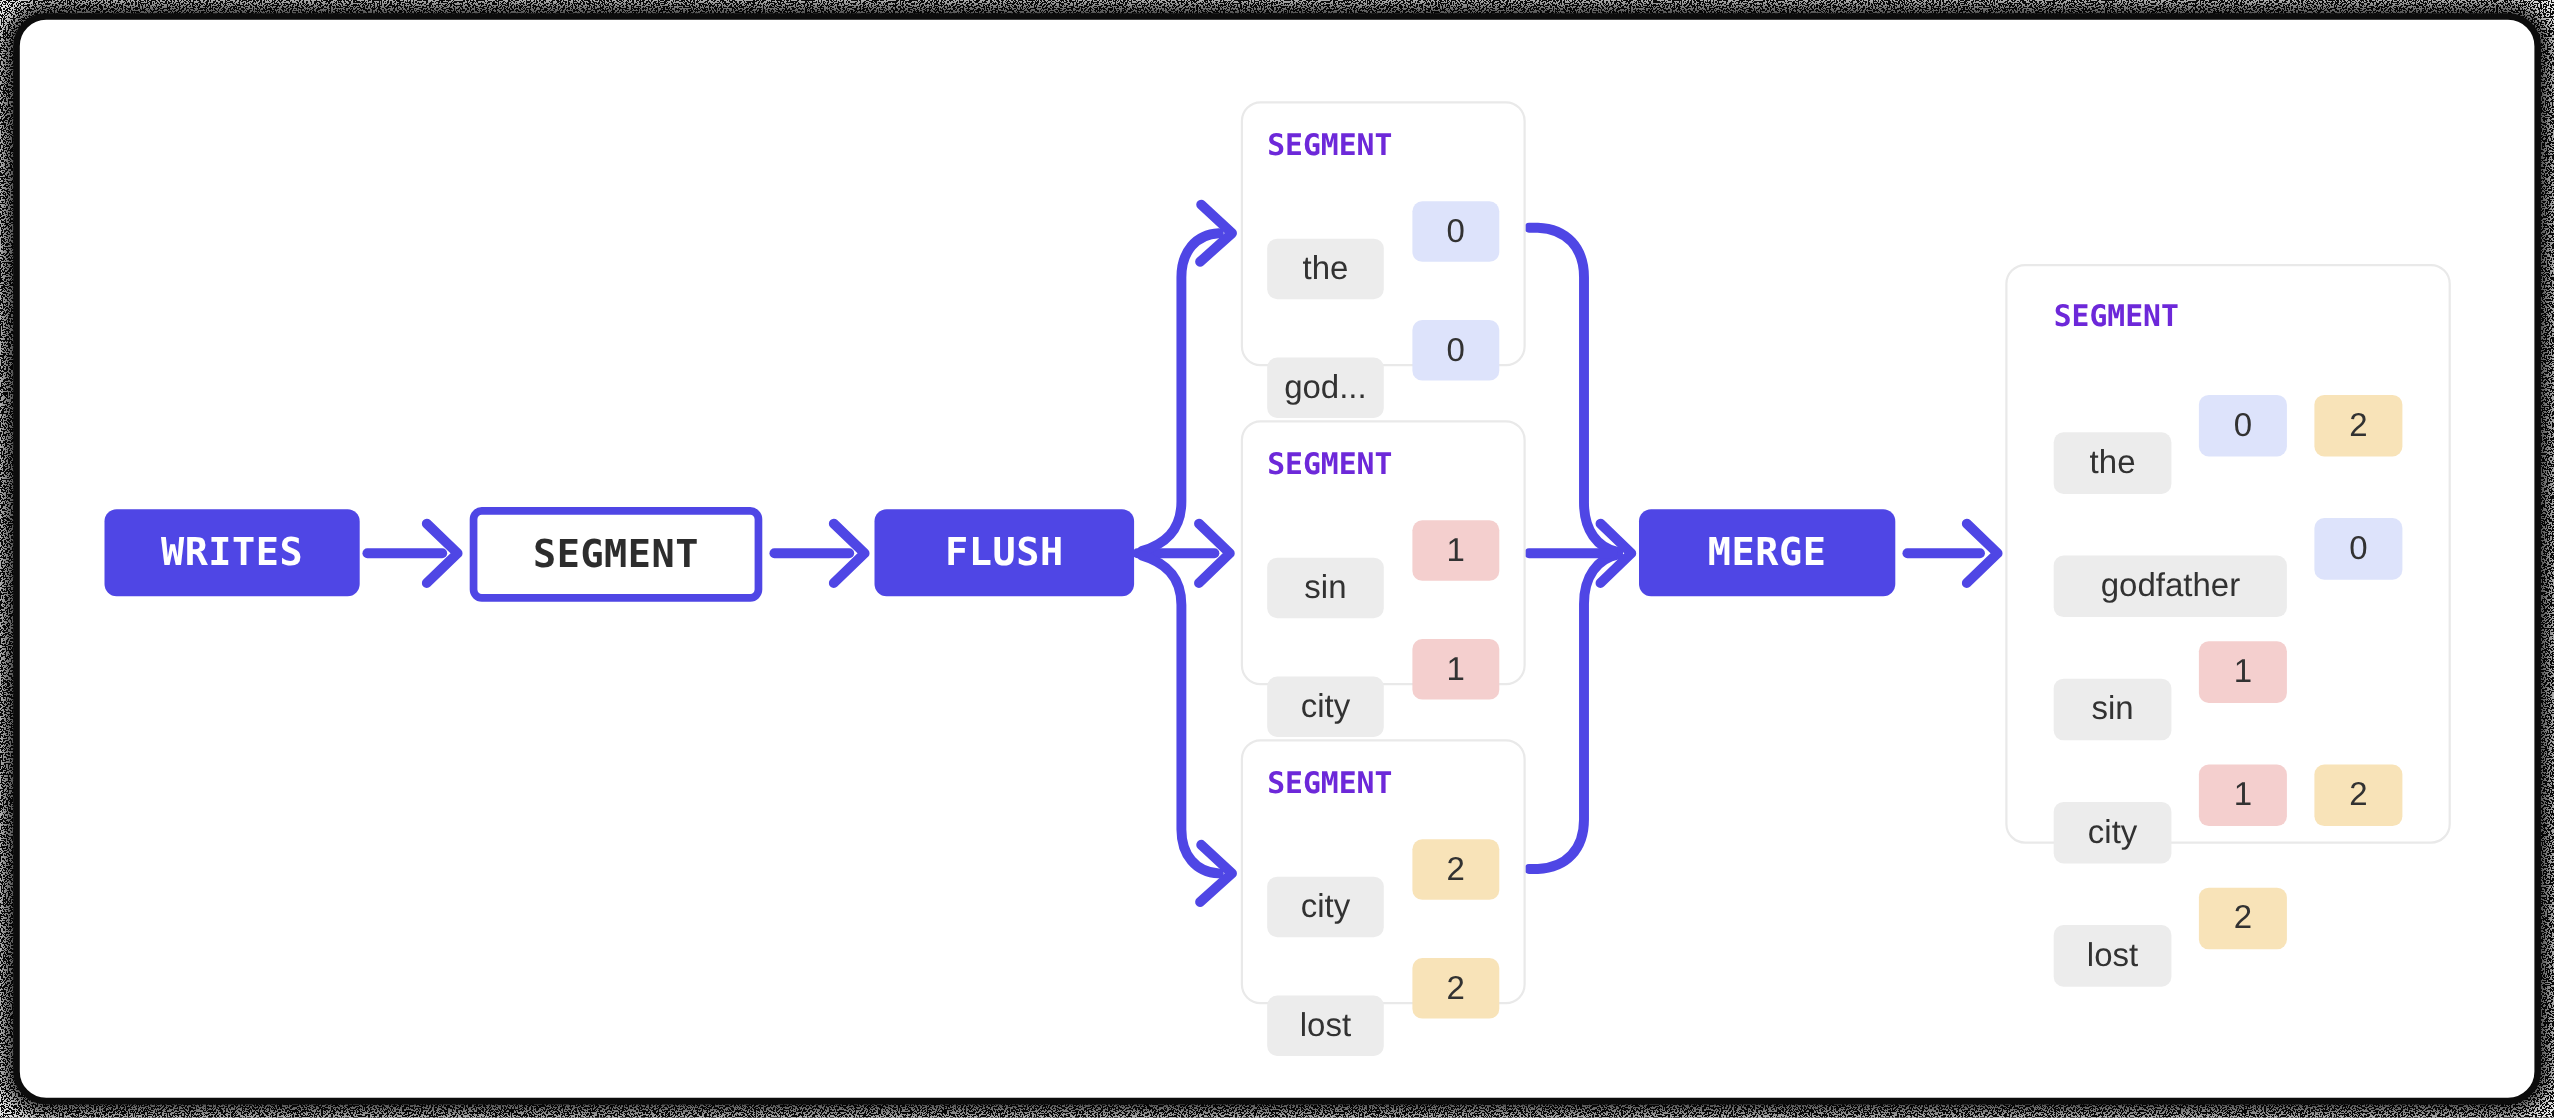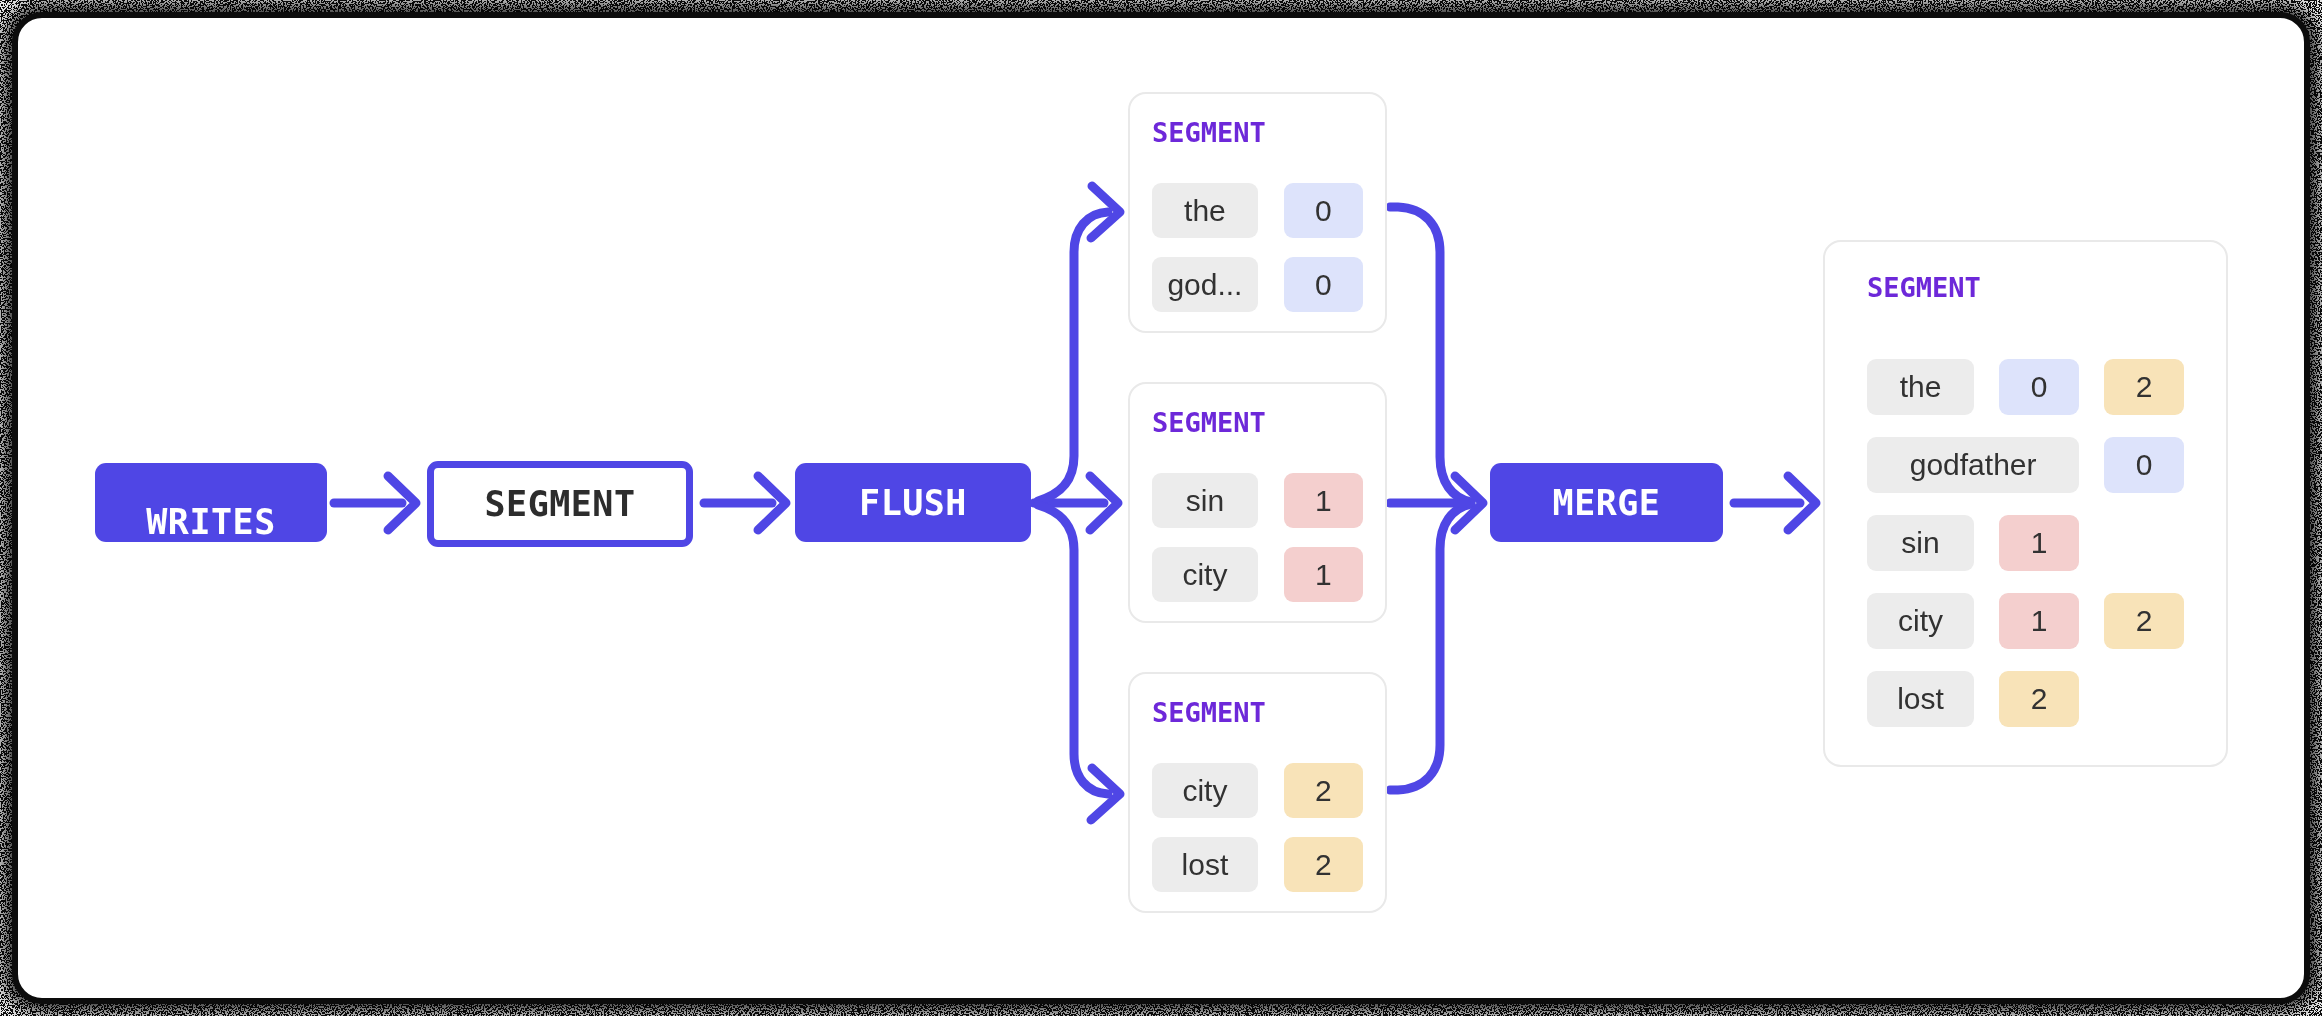--- a/index.html
+++ b/index.html
@@ -33,21 +33,21 @@
     height:79px; border-radius:11px;
     display:flex; align-items:center; justify-content:center;
     background:var(--accent,#4f46e5); color:#ffffff;
     font-family:"DejaVu Sans Mono", monospace;
     font-weight:bold; font-size:35px; letter-spacing:0.5px;
   }
   .node.outline {
     background:#ffffff; border:7px solid var(--accent,#4f46e5);
     color:#2d2d2d;
   }
-  .node-writes { left:95px;  top:463px; width:232px;align-items:flex-end; }
+  .node-writes { left:95px;  top:463px; width:232px; }
   .node-buffer { left:427px; top:461px; width:266px; height:86px; }
   .node-flush  { left:795px; top:463px; width:236px; }
   .node-merge  { left:1490px;top:463px; width:233px; }
 
   .card {
     position:absolute; box-sizing:border-box;
     background:#ffffff;
     border:2px solid var(--card_border,#e9e9e9);
     border-radius:18px;
   }
@@ -64,21 +64,21 @@
   .seg-bottom { top:672px; }
 
   .row { display:flex; gap:26px; }
   .merged .row { gap:25px; }
   .chip {
     height:55px; border-radius:9px;
     display:flex; align-items:center; justify-content:center;
     font-size:30px; color:#323232;
   }
   .merged .chip { height:56px; }
-  .chip.term { width:107px; background:var(--chip_gray,#ececec); }
+  .chip.term { width:107px; background:var(--chip_gray,#ececec);margin-top:34px; }
   .chip.term.wide { width:213px; }
   .chip.num  { width:80px; }
   .c-blue   { background:var(--chip_blue,#dde3fb); }
   .c-pink   { background:var(--chip_pink,#f4cfce); }
   .c-yellow { background:var(--chip_yellow,#f8e3b8); }
 </style>
 </head>
 <body>
 
 <svg class="noise-bg" xmlns="http://www.w3.org/2000/svg">

